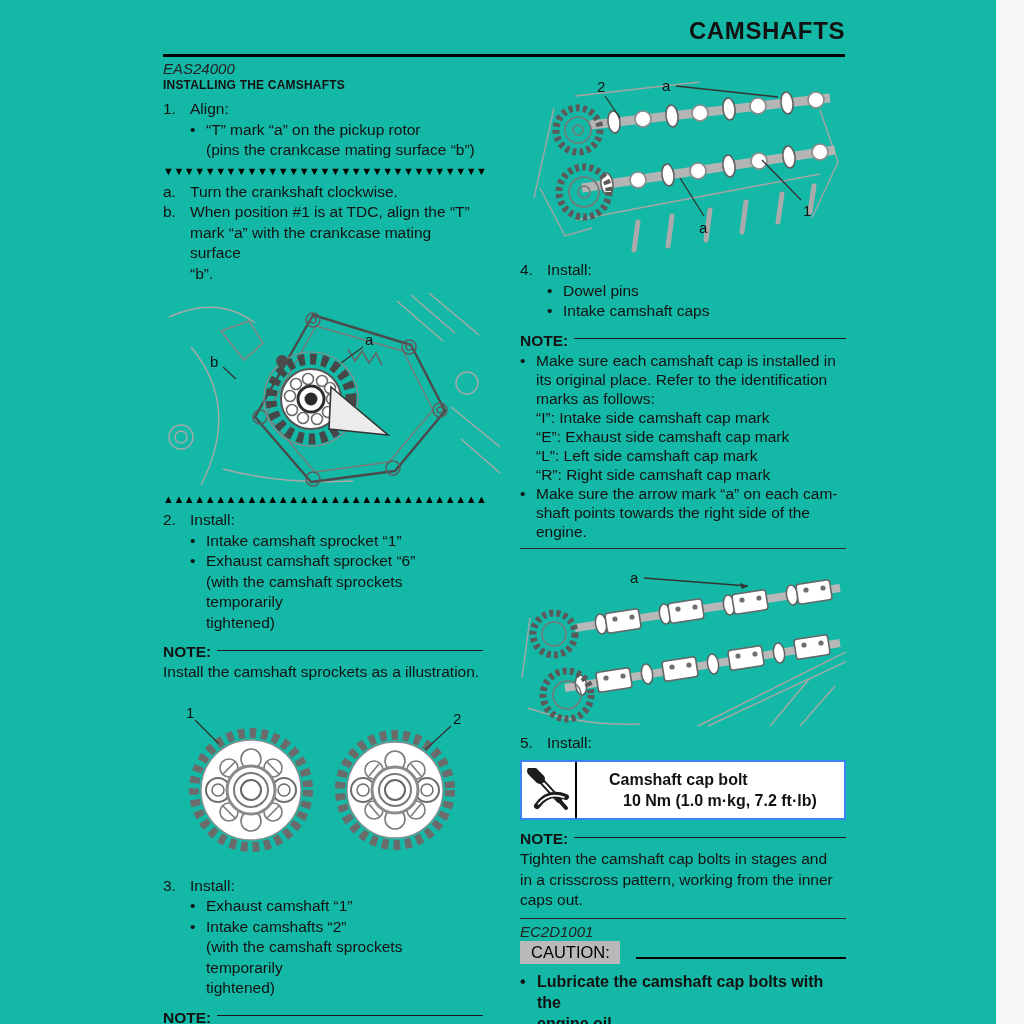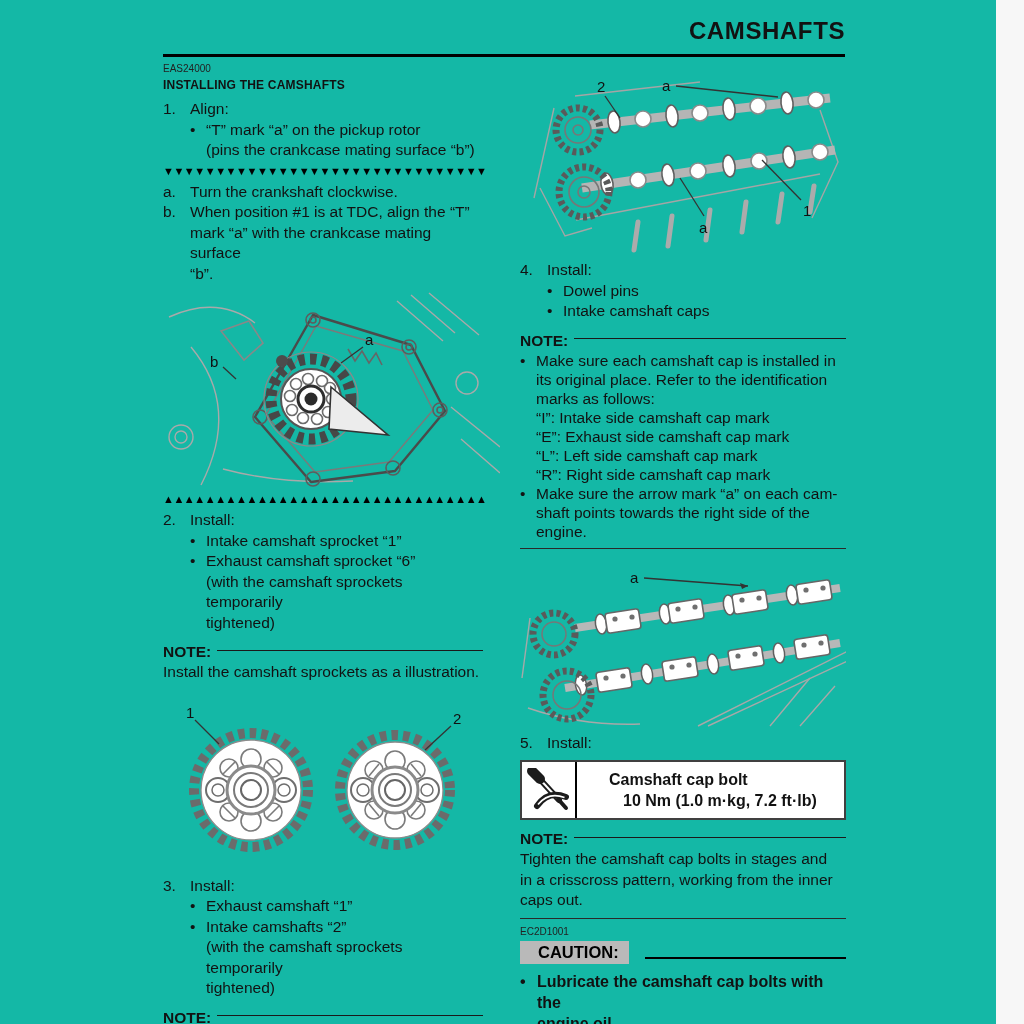--- a/index.html
+++ b/index.html
@@ -7,21 +7,21 @@
   .page{position:absolute;top:0;left:0;width:996px;height:1024px;background:#14b8a6;overflow:hidden;}
 
   .hdr-title{position:absolute;top:17px;left:163px;width:682px;text-align:right;
              font-size:24px;font-weight:bold;letter-spacing:.6px;}
   .hdr-rule{position:absolute;top:54px;left:163px;width:682px;height:3px;background:#000;}
 
   .col{position:absolute;font-size:15.5px;line-height:20.5px;}
   .col-left{left:163px;top:62px;width:320px;}
   .col-right{left:520px;top:70px;width:326px;}
 
-  .code{font-size:10px;line-height:13px;color:#222;}
+  .code{font-size:15px;line-height:13px;color:#222;font-style:italic;}
   .sec-title{font-weight:bold;font-size:12px;line-height:21px;letter-spacing:.2px;margin-bottom:3px;}
 
   .step{display:flex;}
   .step .num{width:27px;flex:none;}
   .bullets{padding-left:27px;}
   .b{display:flex;}
   .b::before{content:"•";width:16px;flex:none;}
   .lines{white-space:pre-line;}
 
   .tri{font-size:11px;line-height:15px;letter-spacing:-.45px;margin:3px 0;white-space:nowrap;color:#000;}
@@ -38,28 +38,28 @@
   .nb .lines{flex:1;}
 
   .fig{position:relative;}
   .fig svg{display:block;}
   .fig1{margin:5px 0 3px 0;}
   .fig2{margin:7px 0 3px 0;}
   .fig3{margin-bottom:7px;}
   .fig4{margin:9px 0 5px 0;}
   svg text{font-family:"Liberation Sans",sans-serif;font-size:15px;fill:#111;}
 
-  .torque{display:flex;border:2px solid #404040;margin-top:7px;height:56px;background:#fff;}
+  .torque{display:flex;border:2px solid #3b82f6;margin-top:7px;height:56px;background:#fff;}
   .ticon{width:53px;flex:none;border-right:2px solid #000;display:flex;align-items:center;justify-content:center;}
   .ttext{flex:1;display:flex;flex-direction:column;justify-content:center;padding-left:32px;
          font-weight:bold;font-size:16px;line-height:21px;}
   .tval{padding-left:14px;}
 
   .caut-row{display:flex;align-items:flex-end;margin-top:3px;}
-  .caut-badge{background:#b9b9b9;color:#000;font-weight:bold;font-size:16.5px;padding:1px 10px 2px 18px;}
+  .caut-badge{background:#b9b9b9;color:#000;font-weight:normal;font-size:16.5px;padding:1px 10px 2px 11px;}
   .caut-rl{flex:1;border-bottom:2px solid #000;margin:0 0 5px 16px;}
   .caut-b{display:flex;font-weight:bold;font-size:16px;line-height:21px;margin-top:7px;}
   .caut-b::before{content:"•";width:17px;flex:none;} .mt6{margin-top:6px;}
 </style>
 </head>
 <body>
 
 <div class="page">
 
   <div class="hdr-title">CAMSHAFTS</div>

